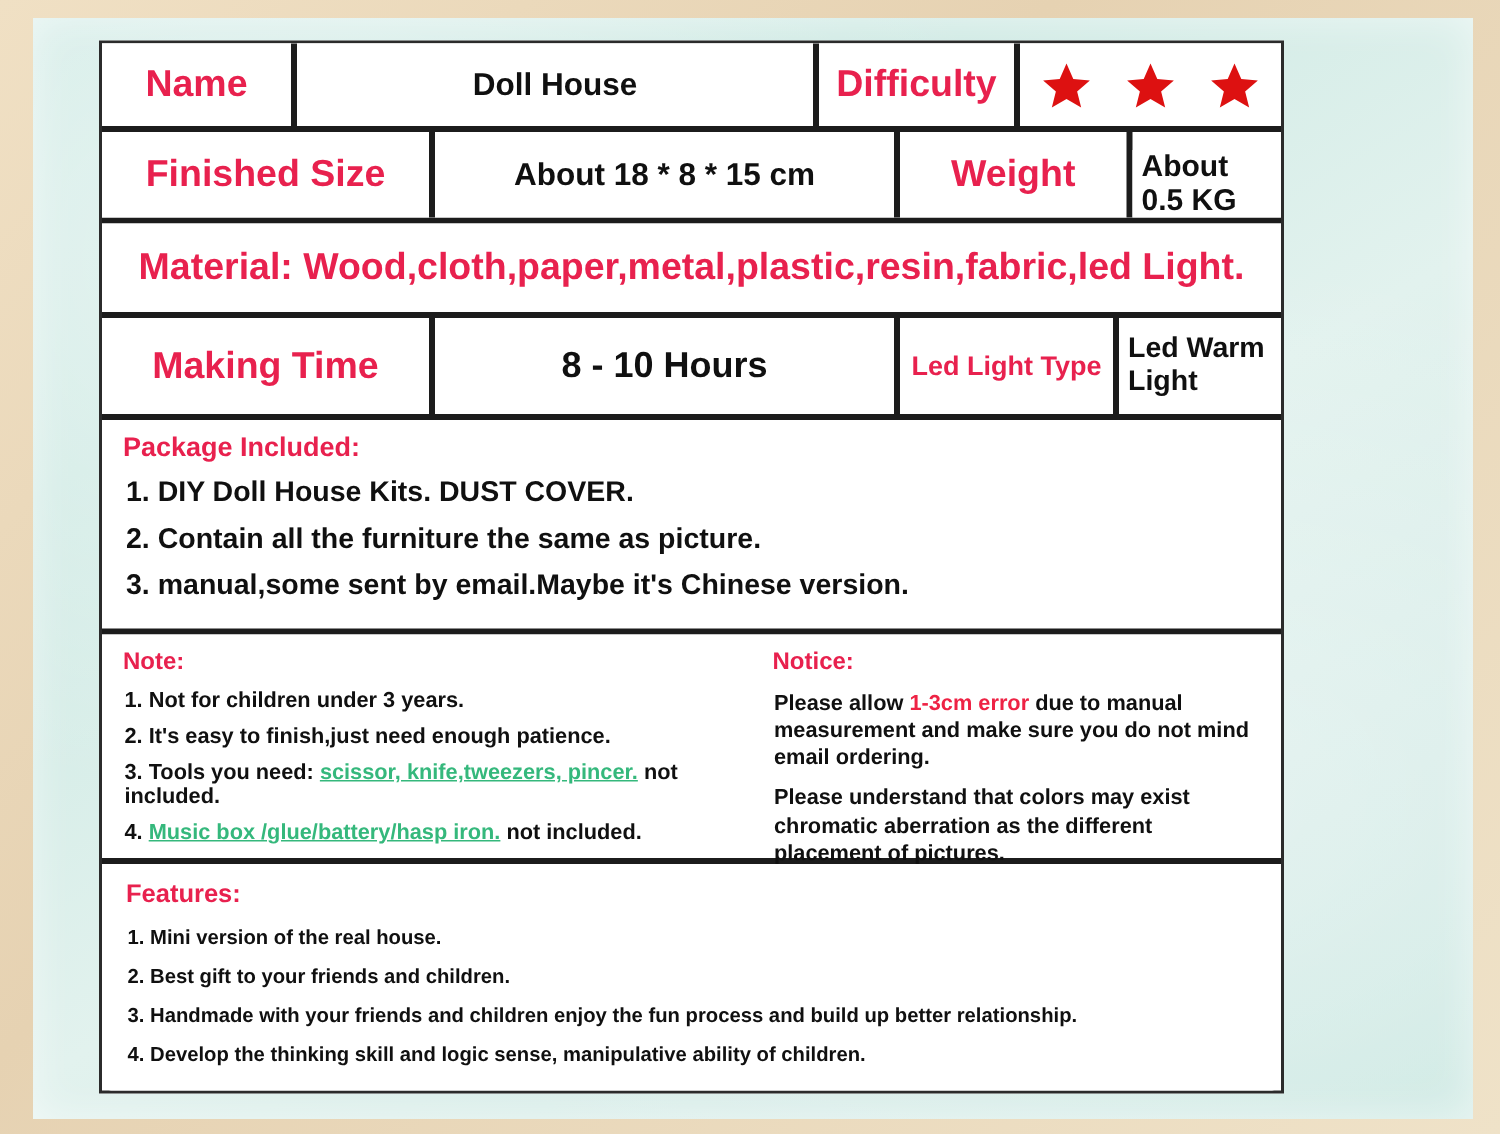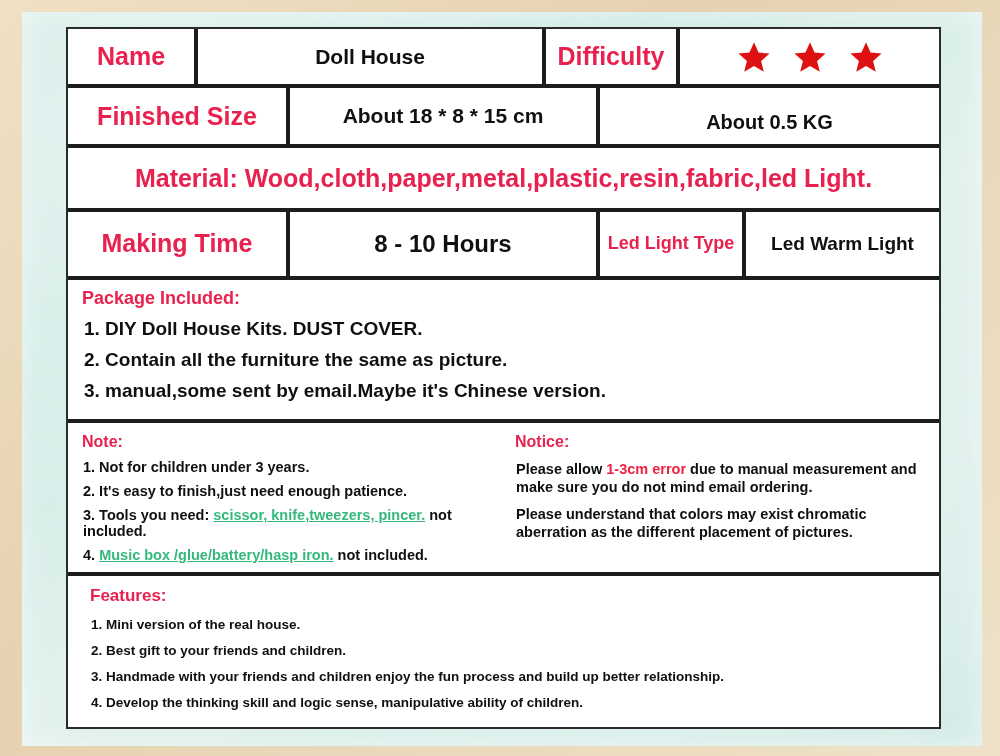--- a/index.html
+++ b/index.html
@@ -34,21 +34,21 @@
     background:
       radial-gradient(ellipse at 18% 22%, rgba(255,255,255,.45) 0%, rgba(255,255,255,0) 45%),
       radial-gradient(ellipse at 78% 70%, rgba(255,255,255,.35) 0%, rgba(255,255,255,0) 50%);
     pointer-events:none;
   }
 
   
   .sheet {
     position: absolute;
     left: 66px; top: 27px;
-    width: 875px; height: 702px;
+    width: 790px; height: 702px;
     background: #ffffff;
     border: 2px solid #2b2b2b;
     display: flex;
     flex-direction: column;
   }
 
   .row { display: flex; background:#fff; }
 
   
   .rule-bottom { border-bottom: 4px solid #1c1c1c; }
@@ -106,21 +106,21 @@
   .notice-col{ flex: 1; padding: 10px 14px 6px 10px; }
 
   .note-col .block-title, .notice-col .block-title { font-size: 16px; margin-bottom: 8px; }
   .note-col .line   { font-size: 14.5px; font-weight: bold; color:#101010; margin: 8px 0 8px 1px; }
   .notice-col .line { font-size: 14.5px; font-weight: bold; color:#101010; margin: 9px 0 9px 1px; line-height: 1.25; }
 
   .green { color:#35b87c; text-decoration: underline; }
   .redi  { color:#ee2244; }
 
   
-  .feat { flex: 1; padding: 10px 14px 6px 22px; border-radius: 6px; }
+  .feat { flex: 1; padding: 10px 14px 6px 16px; border-radius: 6px; }
   .feat .block-title { font-size: 17px; margin-bottom: 10px; }
   .feat .line { font-size: 13.5px; font-weight: bold; color:#101010; margin: 11px 0 11px 1px; }
 </style>
 </head>
 <body>
 
 <div class="page">
   <div class="mint-frame"></div>
 
   <div class="sheet">
@@ -138,20 +138,21 @@
           </svg>
         <svg class="star" viewBox="0 0 24 24">
             <polygon points="12,1.6 15.2,8.9 23,9.6 17,14.8 18.9,22.4 12,18.3 5.1,22.4 7,14.8 1,9.6 8.8,8.9" fill="#dd1111"></polygon>
           </svg>
       </div>
     </div>
 
     <div class="row r2 rule-bottom">
       <div class="cell c-fs cell-div red">Finished Size</div>
       <div class="cell c-fsv cell-div black">About  18 * 8 * 15 cm</div>
+      <div class="cell c-wt cell-div red">Weight</div>
       <div class="cell c-wtv black">About 0.5 KG</div>
     </div>
 
     <div class="row r3 rule-bottom">
       <div class="cell c-mat red">Material: Wood,cloth,paper,metal,plastic,resin,fabric,led Light.</div>
     </div>
 
     <div class="row r4 rule-bottom">
       <div class="cell c-mt cell-div red">Making Time</div>
       <div class="cell c-mtv cell-div black">8 - 10 Hours</div>

